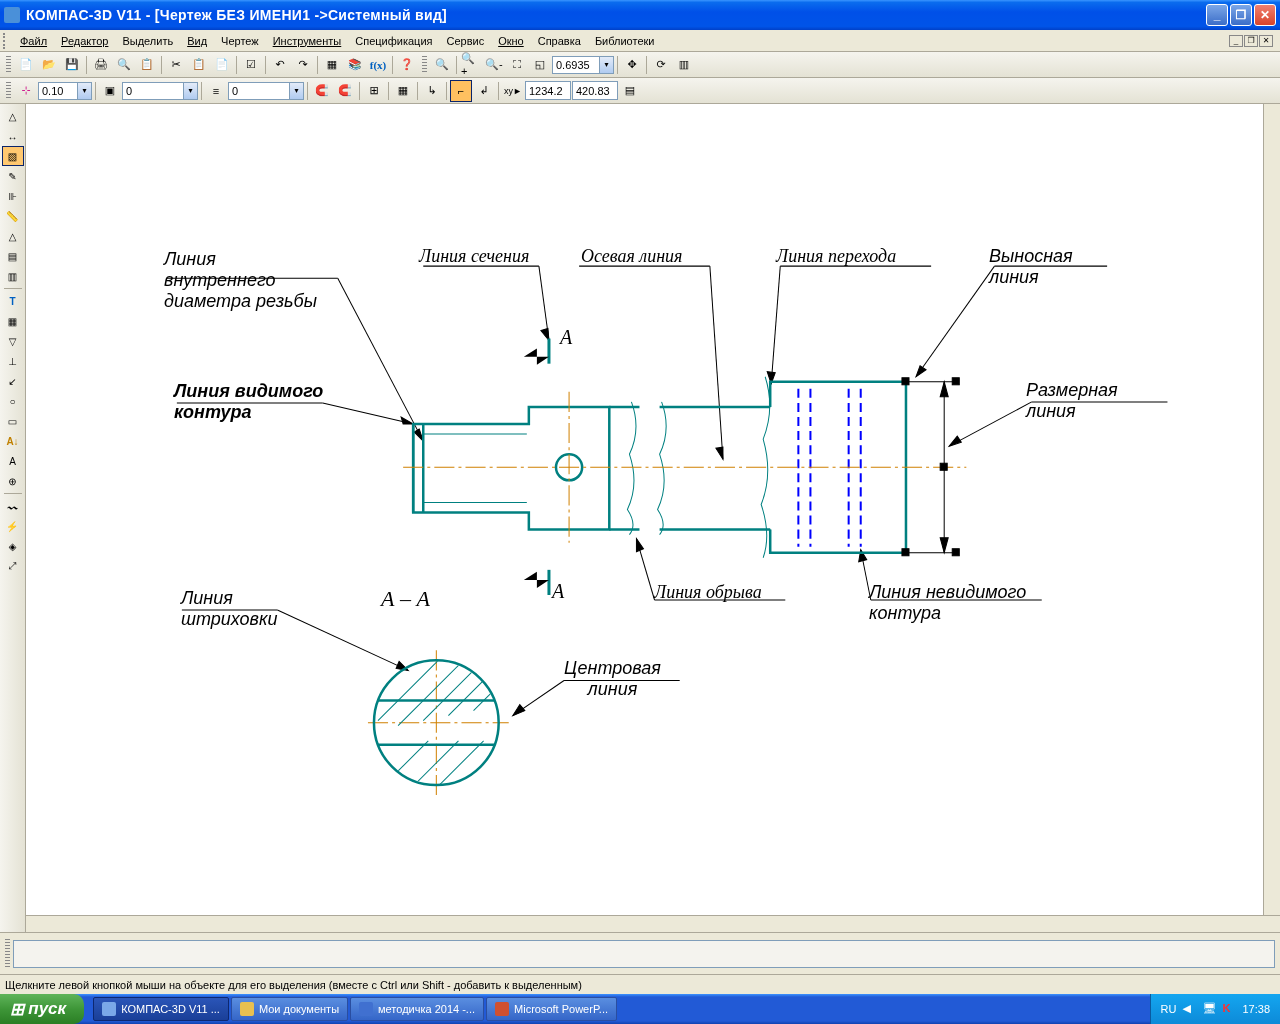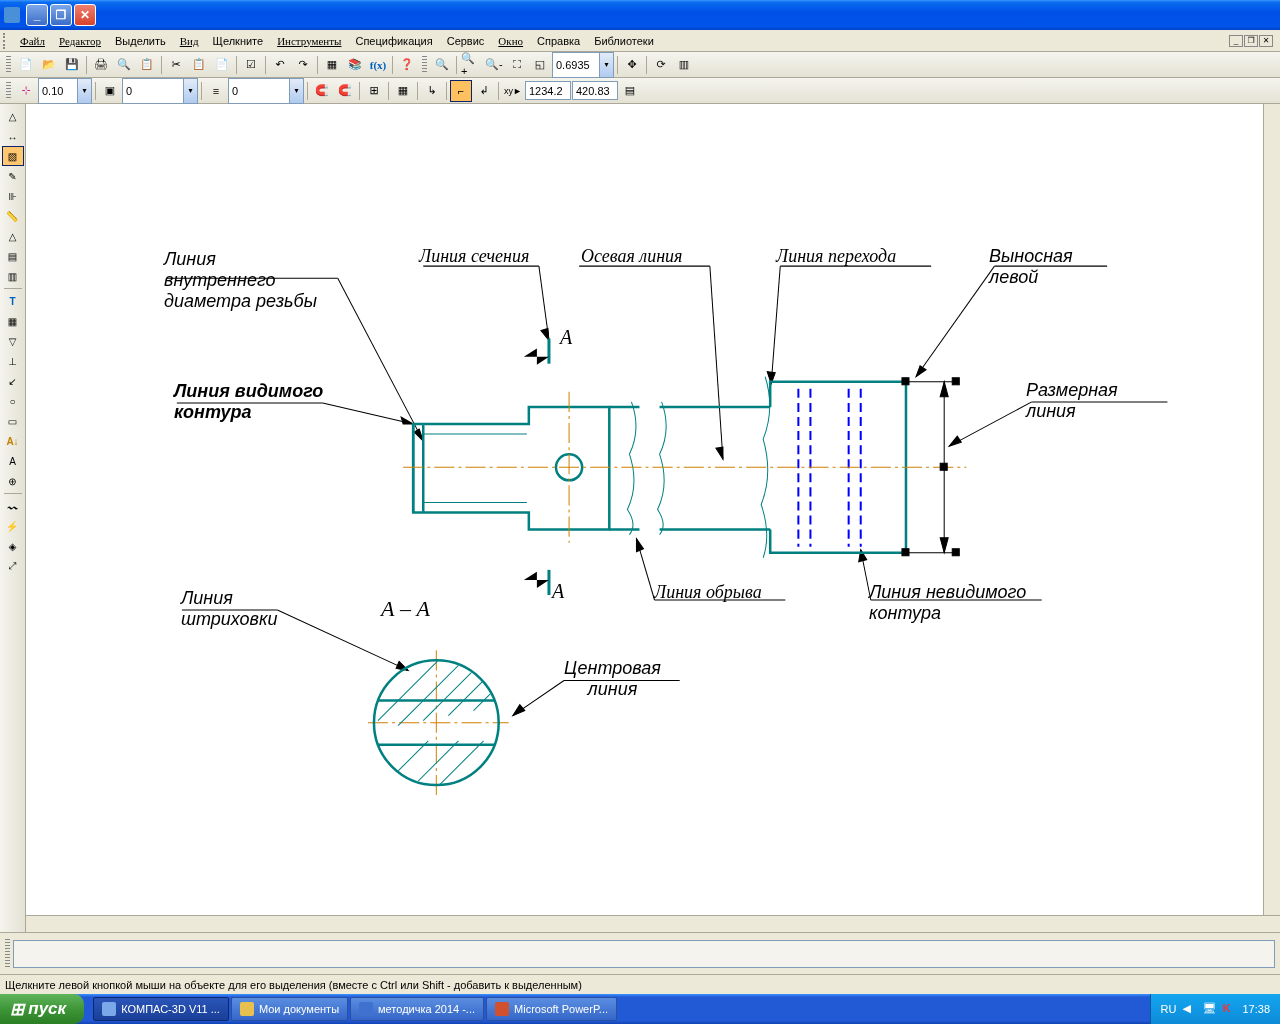--- a/index.html
+++ b/index.html
@@ -11,31 +11,31 @@
 .titlebar-text { font-weight: bold; font-size: 14px; flex: 1; letter-spacing: 0.3px; }
 .win-btns { display: flex; gap: 2px; }
 .win-btn { width: 22px; height: 22px; border: 1px solid #fff; border-radius: 3px; display: flex; align-items: center; justify-content: center; font-size: 12px; font-weight: bold; cursor: pointer; }
 .win-btn.min, .win-btn.max { background: linear-gradient(to bottom, #7ba7e8, #3b6dc8); color: white; }
 .win-btn.close { background: linear-gradient(to bottom, #f08070, #d8432b); color: white; }
 
 
 .menubar { height: 22px; background: #ece9d8; display: flex; align-items: center; padding: 0 3px; border-bottom: 1px solid #aca899; }
 .menubar .grip { width: 6px; height: 16px; border-left: 2px dotted #888; margin-right: 4px; }
 .menu-item { padding: 2px 7px; cursor: pointer; }
-.menu-u { text-decoration: underline; font-family: Liberation Serif, serif; }
+.menu-u { text-decoration: underline; }
 .mdi-btns { margin-left: auto; display: flex; gap: 1px; padding-right: 4px; }
 .mdi-btn { width: 14px; height: 12px; border: 1px solid #888; background: #ece9d8; font-size: 8px; display: flex; align-items: center; justify-content: center; cursor: pointer; }
 
 
 .toolbar { height: 26px; background: linear-gradient(to bottom, #f5f4ee, #e4e2d4); border-bottom: 1px solid #aca899; display: flex; align-items: center; padding: 0 3px; gap: 1px; }
 .toolbar .grip { width: 5px; height: 18px; background: repeating-linear-gradient(to bottom, #888 0, #888 1px, transparent 1px, transparent 3px); margin: 0 3px; }
 .tb-btn { width: 22px; height: 22px; border: 1px solid transparent; display: flex; align-items: center; justify-content: center; cursor: pointer; font-size: 11px; }
 .tb-sep { width: 1px; height: 18px; background: #aca899; margin: 0 2px; }
 .tb-input { height: 19px; border: 1px solid #7f9db9; background: white; padding: 0 3px; font-size: 11px; }
-.tb-combo { height: 26px; border: 1px solid #7f9db9; background: white; display: flex; align-items: center; }
+.tb-combo { height: 18px; border: 1px solid #7f9db9; background: white; display: flex; align-items: center; }
 .tb-combo input { border: none; outline: none; height: 100%; padding: 0 3px; font-size: 11px; }
 .tb-combo .dd { width: 14px; height: 100%; background: linear-gradient(to bottom,#e3ebf8,#b0cbf0); border-left: 1px solid #7f9db9; display: flex; align-items: center; justify-content: center; font-size: 8px; cursor: pointer; }
 .tb-btn.active { background: #ffc060; border-color: #0a246a; }
 
 
 .main { display: flex; height: calc(100% - 30px - 22px - 52px - 42px - 20px - 30px); }
 .left-tools { width: 26px; background: linear-gradient(to right, #f5f4ee, #e4e2d4); border-right: 1px solid #aca899; display: flex; flex-direction: column; align-items: center; padding-top: 2px; gap: 0; }
 .lt-btn { width: 22px; height: 20px; display: flex; align-items: center; justify-content: center; cursor: pointer; font-size: 10px; border: 1px solid transparent; }
 .lt-btn.sel { background: #ffc870; border-color: #0a246a; }
 .lt-sep { width: 18px; height: 1px; background: #aca899; margin: 2px 0; }
@@ -65,34 +65,35 @@
 .task-btn.active { background: linear-gradient(to bottom, #2a55b8, #1a3f98); border-color: #0d2870; }
 .task-btn .ti { width: 14px; height: 14px; background: #7aa8e8; border-radius: 2px; flex-shrink: 0; }
 .tray { margin-left: auto; height: 100%; background: linear-gradient(to bottom, #14a6f0, #0d8ad8); padding: 0 10px; display: flex; align-items: center; gap: 6px; color: white; font-size: 11px; border-left: 1px solid #0a5aa0; }
 .tray-icon { width: 14px; height: 14px; }
 </style>
 </head>
 <body>
 
 <div class="titlebar">
   <div class="titlebar-icon"></div>
+  <div class="titlebar-text">КОМПАС-3D V11 -  [Чертеж БЕЗ ИМЕНИ1 -&gt;Системный вид]</div>
   <div class="win-btns">
     <div class="win-btn min">_</div>
     <div class="win-btn max">❐</div>
     <div class="win-btn close">✕</div>
   </div>
 </div>
 
 <div class="menubar">
   <div class="grip"></div>
   <div class="menu-item"><span class="menu-u">Файл</span></div>
   <div class="menu-item"><span class="menu-u">Редактор</span></div>
   <div class="menu-item"><span>Выделить</span></div>
   <div class="menu-item"><span class="menu-u">Вид</span></div>
-  <div class="menu-item"><span>Щелкните</span></div>
+  <div class="menu-item"><span>Чертеж</span></div>
   <div class="menu-item"><span class="menu-u">Инструменты</span></div>
   <div class="menu-item"><span>Спецификация</span></div>
   <div class="menu-item"><span>Сервис</span></div>
   <div class="menu-item"><span class="menu-u">Окно</span></div>
   <div class="menu-item"><span>Справка</span></div>
   <div class="menu-item"><span>Библиотеки</span></div>
   <div class="mdi-btns">
     <div class="mdi-btn">_</div>
     <div class="mdi-btn">❐</div>
     <div class="mdi-btn">✕</div>
@@ -355,33 +356,33 @@
 
         <div class="lbl" style="left:138px; top:145px;"><span style="white-space:pre-line;">Линия
 внутреннего
 диаметра резьбы</span></div>
         <div class="lbl" style="left:148px; top:277px;font-weight:bold;"><span style="white-space:pre-line;">Линия видимого
 контура</span></div>
         <div class="lbl" style="left:393px; top:142px;">Линия сечения</div>
         <div class="lbl" style="left:555px; top:142px;">Осевая линия</div>
         <div class="lbl" style="left:750px; top:142px;">Линия перехода</div>
         <div class="lbl" style="left:963px; top:142px;"><span style="white-space:pre-line;">Выносная
-левой</span></div>
+линия</span></div>
         <div class="lbl" style="left:1000px; top:276px;"><span style="white-space:pre-line;">Размерная
 линия</span></div>
         <div class="lbl" style="left:628px; top:478px;">Линия обрыва</div>
         <div class="lbl" style="left:843px; top:478px;"><span style="white-space:pre-line;margin-top:36px;">Линия невидимого
 контура</span></div>
         <div class="lbl" style="left:155px; top:484px;"><span style="white-space:pre-line;">Линия
 штриховки</span></div>
         <div class="lbl" style="left:538px; top:554px;text-align:center;"><span style="white-space:pre-line;">Центровая
 линия</span></div>
         <div class="lbl sec" style="left:534px; top:222px;">А</div>
         <div class="lbl sec" style="left:526px; top:476px;">А</div>
-        <div class="lbl sec" style="left:355px; top:482px; font-size:22px;margin-top:10px;">А – А</div>
+        <div class="lbl sec" style="left:355px; top:482px; font-size:22px;">А – А</div>
       </div>
       <div class="scroll-corner-v"></div>
     </div>
     <div class="scroll-corner-h"></div>
   </div>
 </div>
 
 <div class="propbar">
   <div class="grip" style="width:5px;height:30px;background:repeating-linear-gradient(to bottom,#888 0,#888 1px,transparent 1px,transparent 3px);"></div>
   <div class="prop-text"></div>

